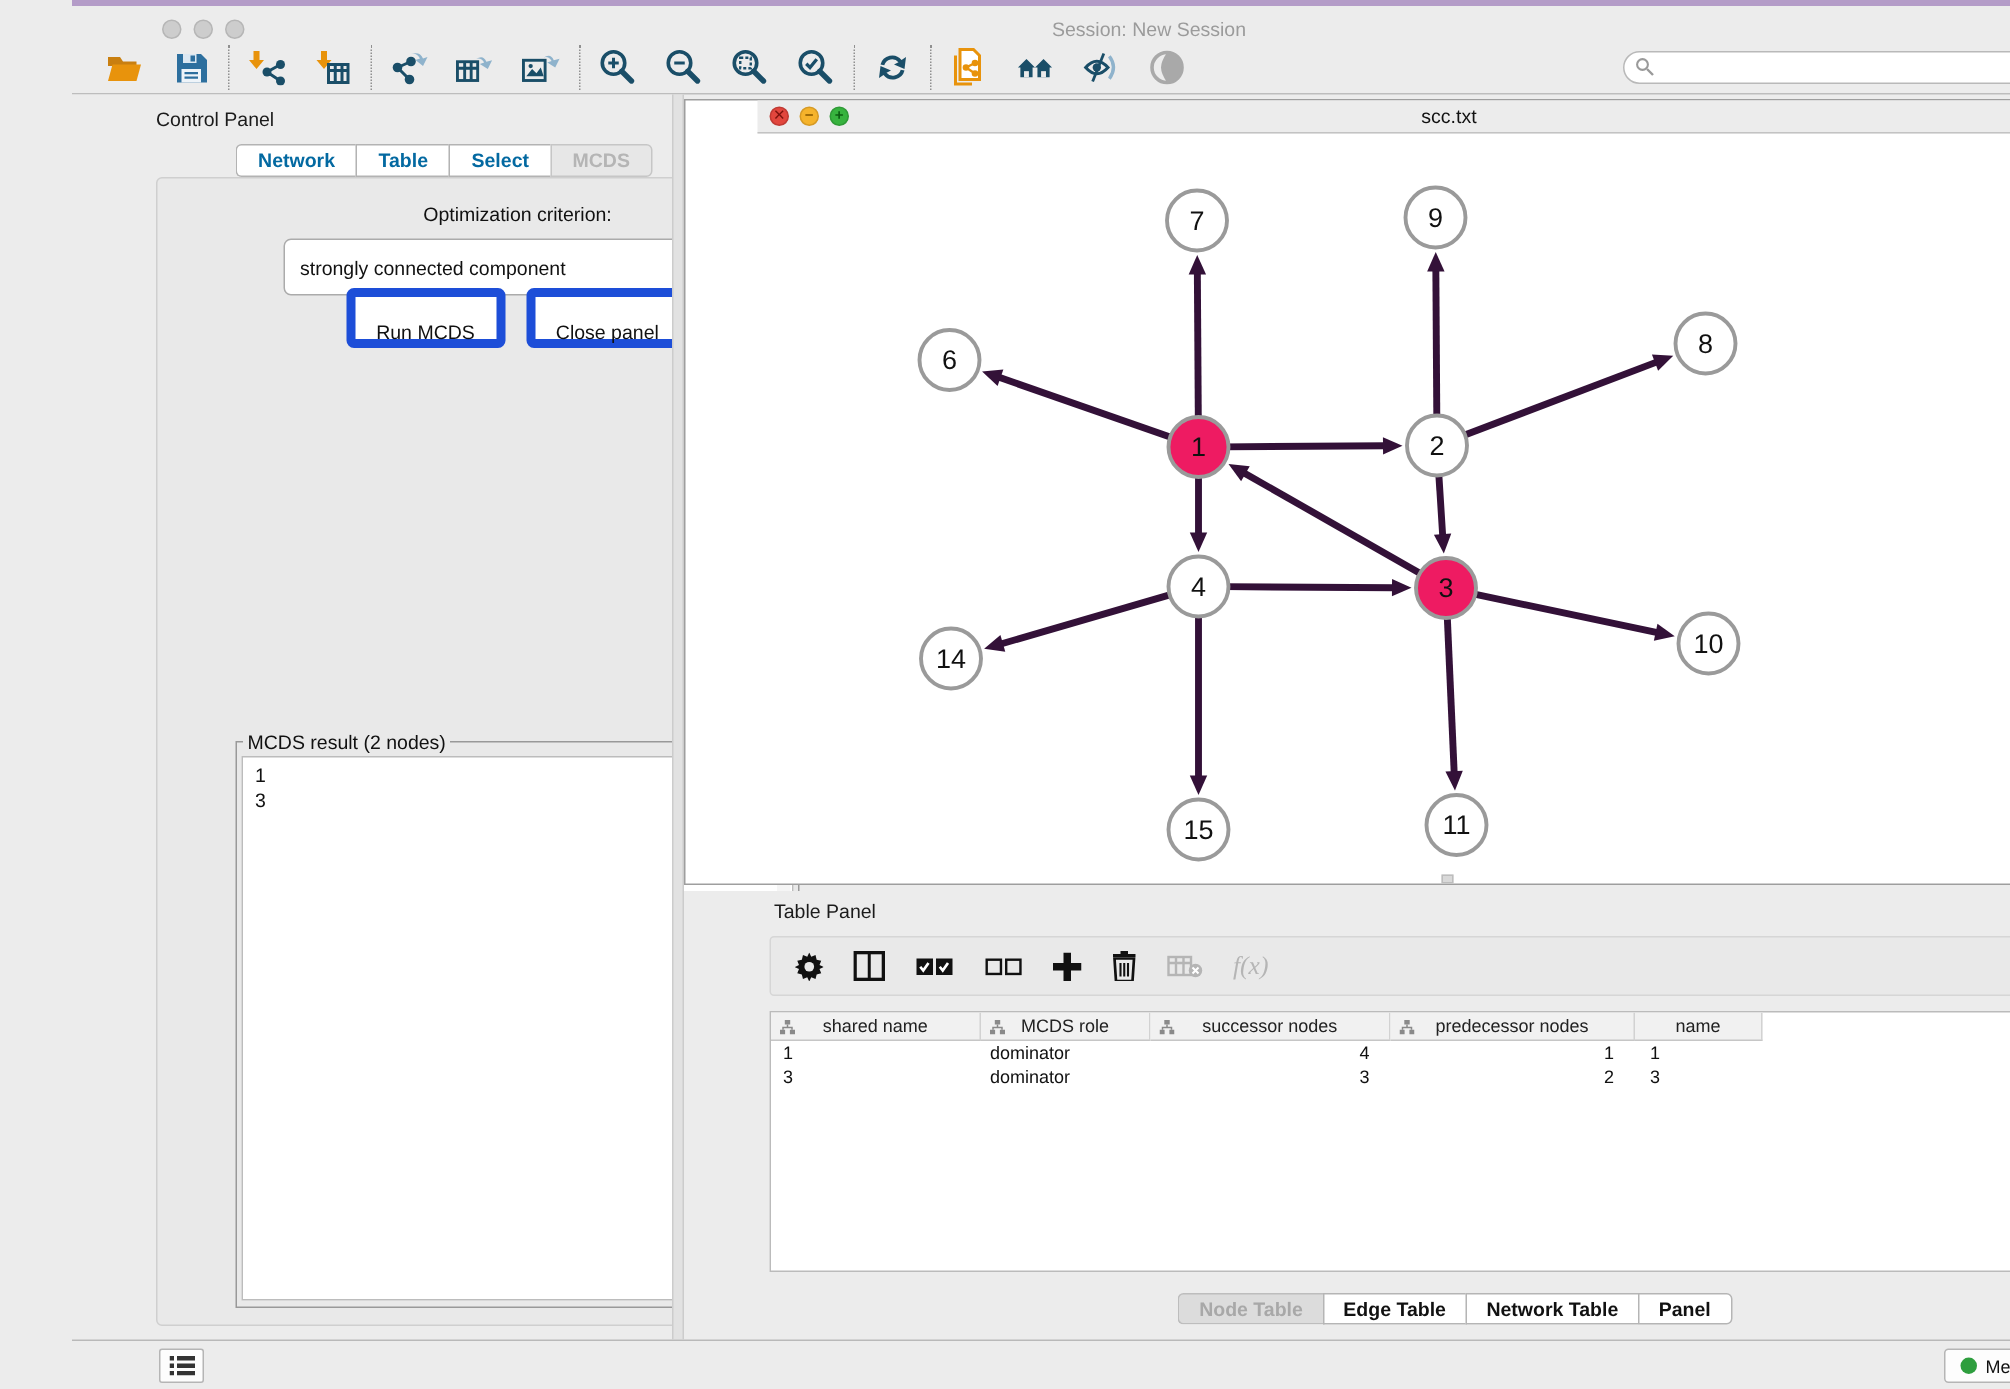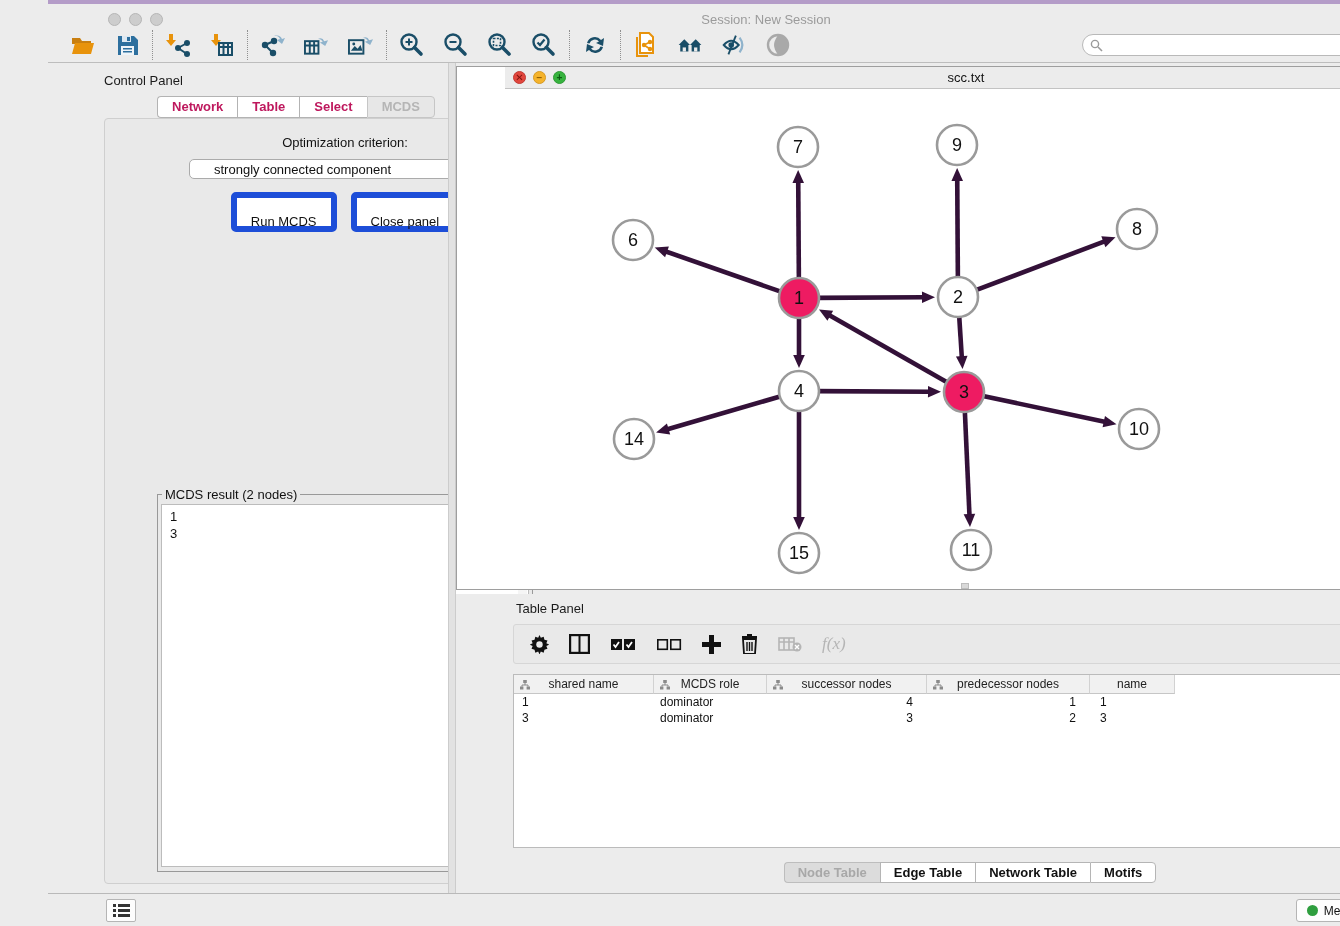--- a/index.html
+++ b/index.html
@@ -32,29 +32,29 @@
 
   
   #cp-header { left:8px; top:8px; width:384px; height:20px; }
   #cp-title { font-size:13px; color:#1b1b1b; }
   .panel-btns { position:absolute; right:0; top:1px; display:flex; gap:10px; align-items:center; }
   .float-btn svg { display:block; }
   .close-x { font-size:14px; font-weight:bold; color:#111; line-height:14px; }
 
   
   #cp-tabs { left:0; top:33px; width:400px; display:flex; justify-content:center; }
-  .seg-tab { height:22px; line-height:20px; padding:0 14px; font-size:13px; font-weight:600; background:#fff; border:1px solid #b3b3b3; border-right:none; color:#be185d; }
+  .seg-tab { height:22px; line-height:20px; padding:0 14px; font-size:13px; font-weight:600; background:#fff; border:1px solid #b3b3b3; border-right:none; color:#0369a1; }
   .seg-tab:first-child { border-radius:4px 0 0 4px; }
   .seg-tab:last-child { border-radius:0 4px 4px 0; border-right:1px solid #b3b3b3; }
   .seg-tab.selected { background:#e7e7e7; color:#b5b5b5; border-color:#c6c6c6; }
 
   
   #cp-card { left:8px; top:55px; width:384px; height:766px; background:#e9e9e9; border:1px solid #cfcfcf; border-radius:4px; }
   #opt-label { left:0; top:16px; width:384px; text-align:center; font-size:13px; color:#111; }
-  #opt-select { left:36px; top:40px; width:310px; height:20px; background:#fff; border:1px solid #ababab; border-radius:5px; font-size:13px; color:#111; display:flex; align-items:center; padding-left:24px; }
+  #opt-select { left:36px; top:40px; width:310px; height:38px; background:#fff; border:1px solid #ababab; border-radius:5px; font-size:13px; color:#111; display:flex; align-items:center; padding-left:10px; }
   #opt-stepper { position:absolute; right:6px; top:2px; width:12px; height:18px; display:flex; flex-direction:column; align-items:center; justify-content:center; gap:1px; }
   #opt-stepper svg { display:block; }
   #cp-buttons { left:0; top:73px; width:384px; display:flex; justify-content:center; gap:14px; }
   .mac-btn { height:22px; padding:14px 14px; background:#fff; border:6px solid #1d4ed8; border-radius:5px; font-size:13px; color:#111; line-height:20px; }
 
   
   #result-fieldset { left:4px; top:368px; width:376px; height:385px; border:1px solid #999; background:#e9e9e9; }
   #result-fieldset legend { font-size:13px; color:#111; margin-left:4px; padding:0 3px; }
   #result-box { position:absolute; left:3px; top:2px; right:3px; bottom:4px; background:#fff; border:1px solid #bcbcbc; font-size:13px; color:#111; padding:3px 8px; line-height:17px; overflow:hidden; }
   #result-scroll { position:absolute; right:1px; top:1px; width:9px; bottom:1px; background:#f5f5f5; }
@@ -564,21 +564,21 @@
           <div class="td-cell" style="width: 85px; text-align: left; padding-left: 10px;">3</div>
         </div>
       </div>
     <div id="table-scroll"></div>
   </div>
 
   <div class="abs" id="tp-tabs">
     <span class="tp-tab selected">Node Table</span>
     <span class="tp-tab">Edge Table</span>
     <span class="tp-tab">Network Table</span>
-    <span class="tp-tab">Motifs</span>
+    <span class="tp-tab">Panel</span>
   </div>
 </div>
 
 <div class="abs" id="status-bar">
   <div class="abs" id="statusbar-list-btn">
     <svg width="17" height="13" viewBox="0 0 17 13">
         <g fill="#333">
           <rect x="0" y="0" width="3" height="3"></rect>
           <rect x="5" y="0" width="12" height="3"></rect>
           <rect x="0" y="5" width="3" height="3"></rect>

